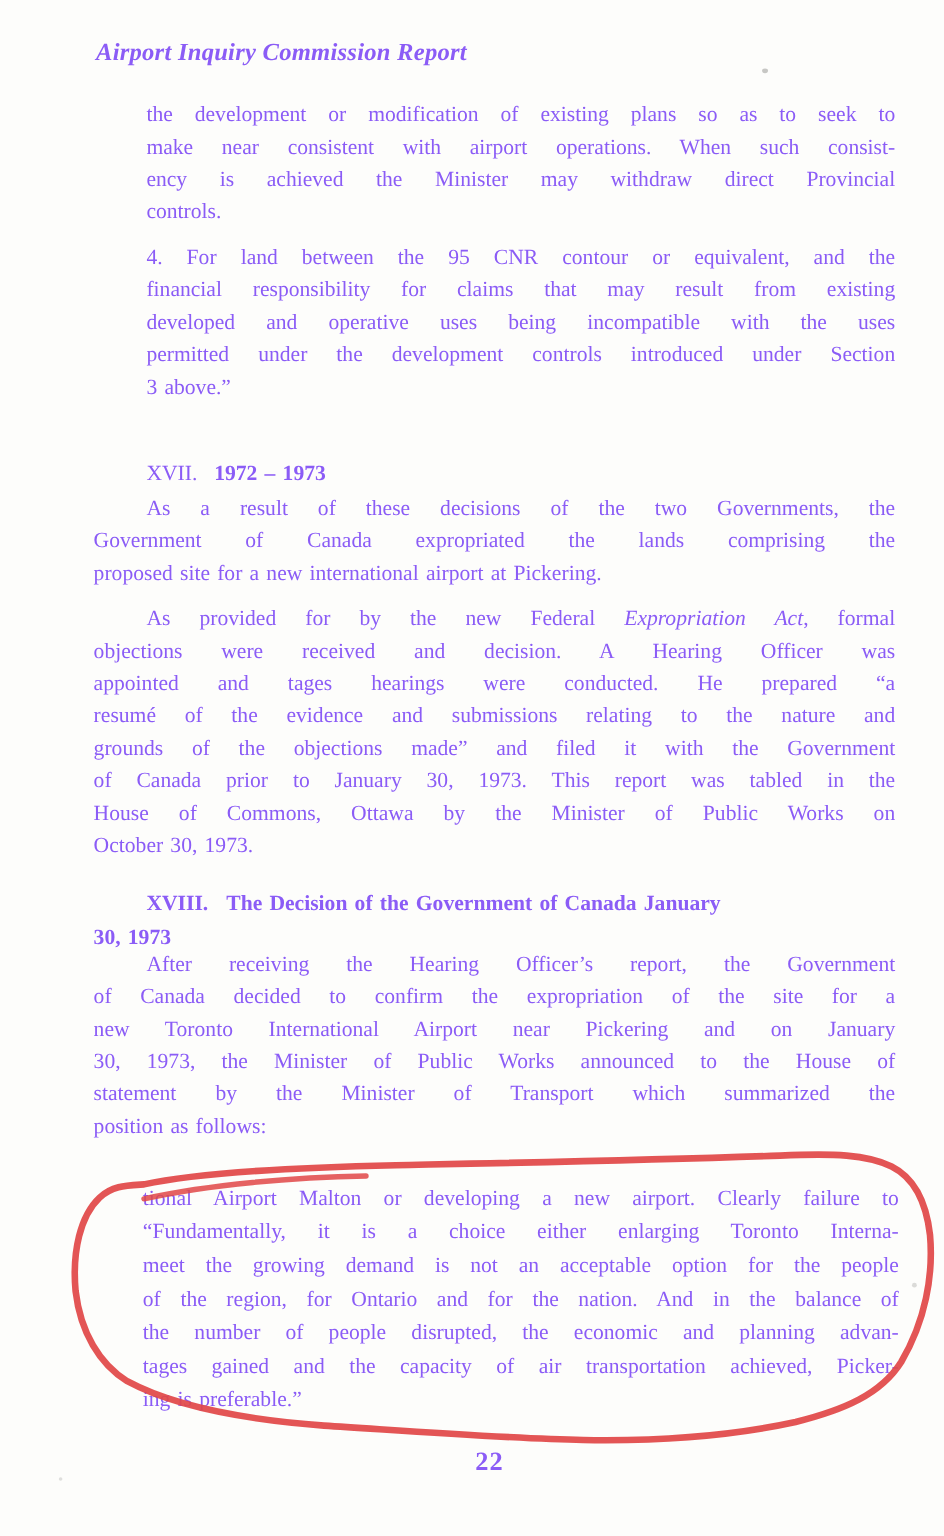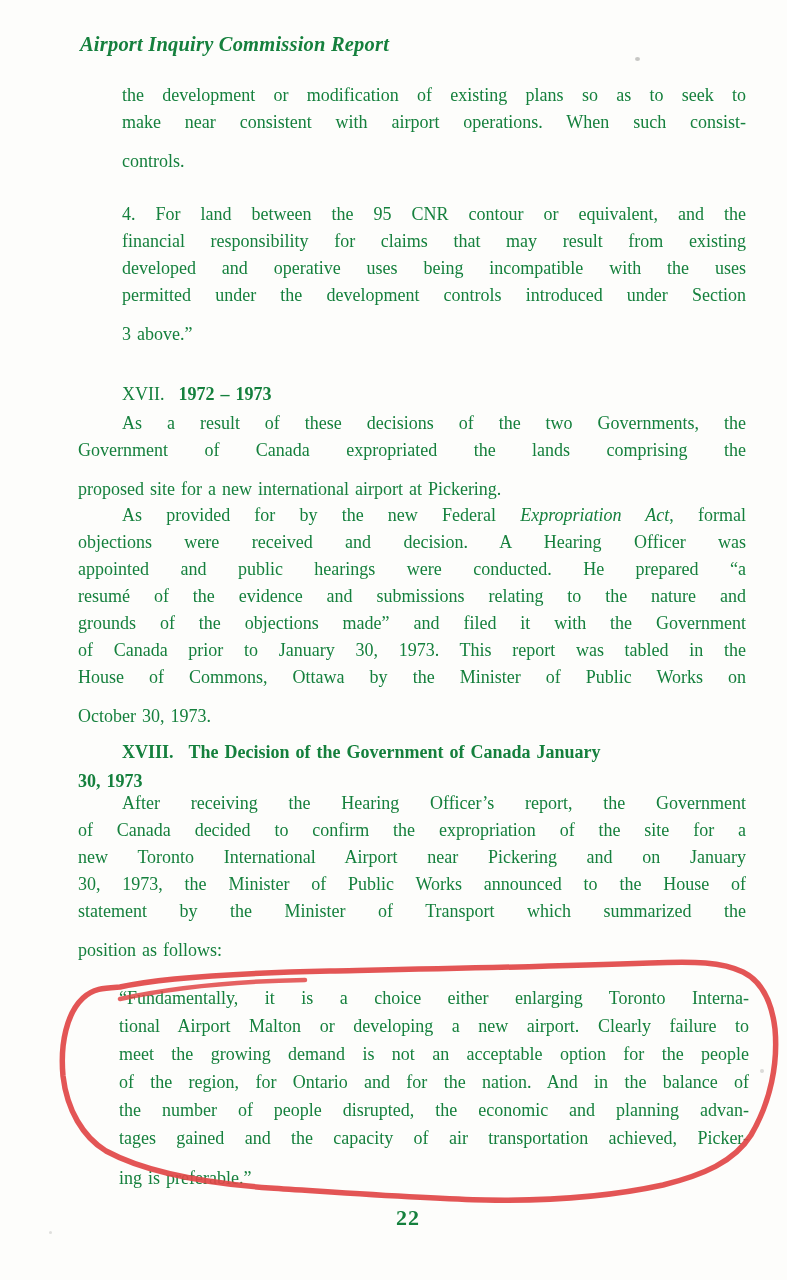--- a/index.html
+++ b/index.html
@@ -1,32 +1,32 @@
 <!DOCTYPE html>
 <html><head>
 <meta charset="utf-8">
 <style>
   html,body{margin:0;padding:0;background:#e8e8e8;}
   .page{
     position:relative;
     width:787px;height:1280px;
     background:#fdfdfb;
     font-family:"Liberation Serif","DejaVu Serif",serif;
-    color:#15803d;
+    color:#8b5cf6;
     overflow:hidden;
   }
   .running-header{
     position:absolute;left:80px;top:33px;
     font-style:italic;font-weight:600;font-size:20.5px;
     letter-spacing:.2px;
   }
   .block{position:absolute;font-size:18px;line-height:27px;word-spacing:1.5px;}
   .line{min-height:27px;}
   .j{text-align:justify;text-align-last:justify;}
-  .last{text-align:justify;text-align-last:left;margin-top:12px;}
+  .last{text-align:justify;text-align-last:left;}
   .ind{text-indent:44px;}
   .quote-block .line{line-height:28px;min-height:28px;}
   .heading{font-weight:700;}
   .heading .numeral{font-weight:400;margin-right:14px;}
   .h18{line-height:29px;}
   .page-number{
     position:absolute;left:396px;top:1205px;
     font-size:22px;font-weight:700;letter-spacing:1px;
   }
   .annotation-svg{
@@ -41,20 +41,21 @@
 </head>
 <body>
 
 <div class="page">
 
   <div class="running-header">Airport Inquiry Commission Report</div>
 
   <div class="block" style="left:122px;top:82px;width:624px;">
     <div class="line j">the development or modification of existing plans so as to seek to</div>
     <div class="line j">make near consistent with airport operations. When such consist-</div>
+    <div class="line j">ency is achieved the Minister may withdraw direct Provincial</div>
     <div class="line last">controls.</div>
   </div>
 
   <div class="block" style="left:122px;top:201px;width:624px;">
     <div class="line j">4. For land between the 95 CNR contour or equivalent, and the</div>
     <div class="line j">financial responsibility for claims that may result from existing</div>
     <div class="line j">developed and operative uses being incompatible with the uses</div>
     <div class="line j">permitted under the development controls introduced under Section</div>
     <div class="line last">3 above.”</div>
   </div>
@@ -65,21 +66,21 @@
 
   <div class="block" style="left:78px;top:410px;width:668px;">
     <div class="line j ind">As a result of these decisions of the two Governments, the</div>
     <div class="line j">Government of Canada expropriated the lands comprising the</div>
     <div class="line last">proposed site for a new international airport at Pickering.</div>
   </div>
 
   <div class="block" style="left:78px;top:502px;width:668px;">
     <div class="line j ind"><span>As provided for by the new Federal </span><i>Expropriation Act</i><span>, formal</span></div>
     <div class="line j">objections were received and decision. A Hearing Officer was</div>
-    <div class="line j">appointed and public hearings were conducted. He prepared “a</div>
+    <div class="line j">appointed and tages hearings were conducted. He prepared “a</div>
     <div class="line j">resumé of the evidence and submissions relating to the nature and</div>
     <div class="line j">grounds of the objections made” and filed it with the Government</div>
     <div class="line j">of Canada prior to January 30, 1973. This report was tabled in the</div>
     <div class="line j">House of Commons, Ottawa by the Minister of Public Works on</div>
     <div class="line last">October 30, 1973.</div>
   </div>
 
   <div class="block h18" style="left:78px;top:738px;width:668px;">
     <div class="line ind"><span class="numeral" style="font-weight:700;margin-right:15px;">XVIII.</span><b>The Decision of the Government of Canada January</b></div>
     <div class="line"><b>30, 1973</b></div>
@@ -88,22 +89,22 @@
   <div class="block" style="left:78px;top:790px;width:668px;">
     <div class="line j ind">After receiving the Hearing Officer’s report, the Government</div>
     <div class="line j">of Canada decided to confirm the expropriation of the site for a</div>
     <div class="line j">new Toronto International Airport near Pickering and on January</div>
     <div class="line j">30, 1973, the Minister of Public Works announced to the House of</div>
     <div class="line j">statement by the Minister of Transport which summarized the</div>
     <div class="line last">position as follows:</div>
   </div>
 
   <div class="block quote-block" style="left:119px;top:984px;width:630px;">
+    <div class="line j">tional Airport Malton or developing a new airport. Clearly failure to</div>
     <div class="line j">“Fundamentally, it is a choice either enlarging Toronto Interna-</div>
-    <div class="line j">tional Airport Malton or developing a new airport. Clearly failure to</div>
     <div class="line j">meet the growing demand is not an acceptable option for the people</div>
     <div class="line j">of the region, for Ontario and for the nation. And in the balance of</div>
     <div class="line j">the number of people disrupted, the economic and planning advan-</div>
     <div class="line j">tages gained and the capacity of air transportation achieved, Picker-</div>
     <div class="line last">ing is preferable.”</div>
   </div>
 
   <svg class="annotation-svg" viewBox="0 0 787 1280" aria-hidden="true">
     <path d="M 120 987
              C 160 978, 240 973, 330 971

